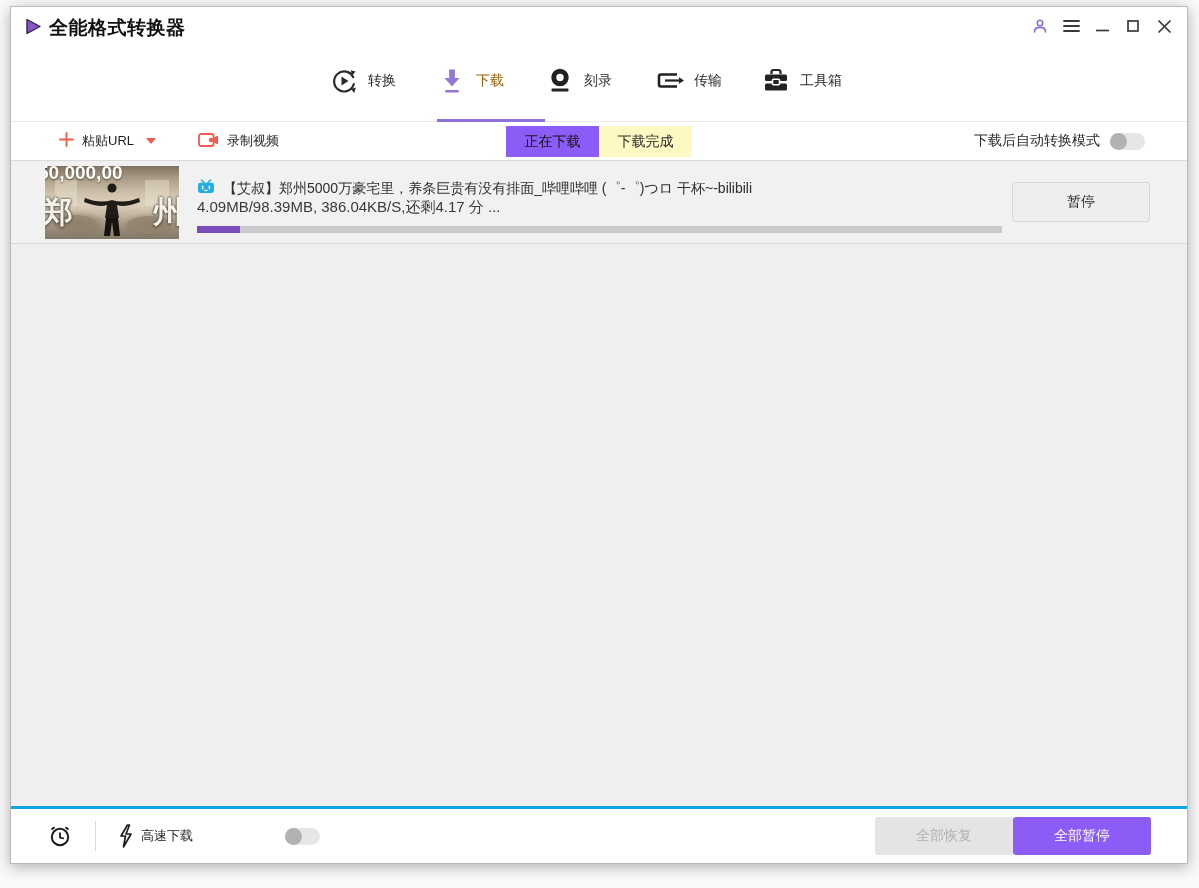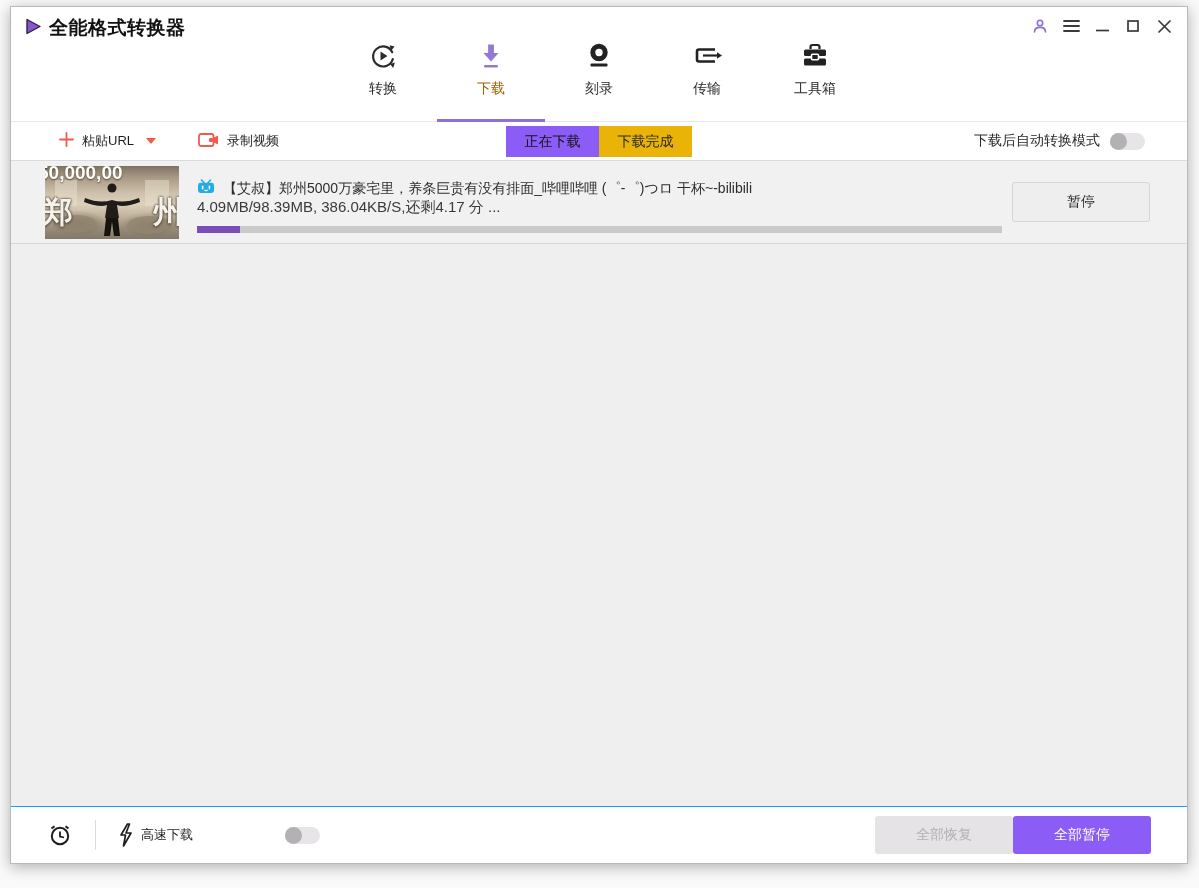--- a/index.html
+++ b/index.html
@@ -11,32 +11,32 @@
     box-shadow:0 3px 14px rgba(0,0,0,.30);
     display:flex; flex-direction:column;
   }
   
   .header { position:relative; height:115px; background:#fff; border-bottom:1px solid #e9e7e9; flex:0 0 auto; }
   .app-id { position:absolute; left:14px; top:8px; display:flex; align-items:center; gap:7px; }
   .app-title { font-size:19px; font-weight:bold; color:#111; letter-spacing:.5px; }
   .win-controls { position:absolute; right:14px; top:10px; display:flex; align-items:center; gap:13px; }
   .win-controls .wc { width:18px; height:18px; display:flex; align-items:center; justify-content:center; cursor:pointer; }
   .nav { position:absolute; left:0; right:0; bottom:0; display:flex; justify-content:center; }
-  .nav-tab { width:108px; height:86px; display:flex; flex-direction:column; align-items:center; justify-content:flex-start; padding-top:6px; gap:9px; position:relative; cursor:pointer; }
+  .nav-tab { width:108px; height:86px; display:flex; flex-direction:row; align-items:center; justify-content:flex-start; padding-top:6px; gap:9px; position:relative; cursor:pointer; }
   .nav-tab .nav-label { font-size:14px; color:#2b2b2b; }
   .nav-tab.active .nav-label { color:#a16207; }
   .nav-tab.active::after { content:""; position:absolute; left:0; right:0; bottom:-1px; height:3px; background:#8f6fd8; }
   .nav-icon { height:30px; display:flex; align-items:flex-end; justify-content:center; }
   
   .toolbar { position:relative; height:39px; background:#fff; border-bottom:1px solid #dcdadc; flex:0 0 auto; display:flex; align-items:center; }
   .tb-left { display:flex; align-items:flex-start; margin-left:48px; gap:42px; }
   .tb-action { display:flex; align-items:center; gap:8px; cursor:pointer; font-size:13px; color:#1d1d1d; }
   .caret-down { width:0; height:0; border-left:5px solid transparent; border-right:5px solid transparent; border-top:6px solid #f25a4d; margin-left:4px; }
   .seg-tabs { position:absolute; left:50%; transform:translateX(-50%); top:4px; display:flex; }
-  .seg-tab { width:93px; height:31px; display:flex; align-items:center; justify-content:center; font-size:14px; color:#2a2a2a; background:#eab308; cursor:pointer; }
+  .seg-tab { width:93px; height:31px; display:flex; align-items:center; justify-content:center; font-size:14px; color:#2a2a2a; background:#fef9c3; cursor:pointer; }
   .seg-tab.active { background:#8b5cf6; color:#141414; }
   .tb-right { position:absolute; right:42px; display:flex; align-items:center; gap:10px; }
   .tb-right .auto-label { font-size:14px; color:#2a2a2a; }
   
   .toggle { width:35px; height:17px; border-radius:9px; background:#e7e5e7; position:relative; cursor:pointer; flex:0 0 auto; }
   .toggle .knob { position:absolute; left:0; top:0; width:17px; height:17px; border-radius:50%; background:#b3b1b3; }
   
   .item-row { height:83px; background:#f2f1f2; border-bottom:1px solid #d8d6d8; flex:0 0 auto; display:flex; align-items:center; padding:0 37px 0 34px; }
   .thumb { position:relative; width:134px; height:73px; flex:0 0 auto; overflow:hidden;
     background:
@@ -50,21 +50,21 @@
   .item-main { flex:1 1 auto; margin-left:18px; margin-right:10px; display:flex; flex-direction:column; }
   .item-title-row { display:flex; align-items:center; gap:8px; margin-top:8px; }
   .item-title { font-size:14px; color:#2e2e2e; white-space:nowrap; overflow:hidden; }
   .item-stats { font-size:15px; color:#3a3a3a; }
   .progress-track { margin-top:9px; height:7px; background:#cbc9cb; position:relative; }
   .progress-fill { height:7px; background:#7a4dbb; width:0; }
   .pause-btn { width:138px; height:40px; background:#efeeef; border:1px solid #d6d4d6; border-radius:3px; font-size:14px; color:#2a2a2a; cursor:pointer; flex:0 0 auto; font-family:inherit; }
   
   .list-area { flex:1 1 auto; background:#f0eff0; }
   
-  .footer { height:57px; background:#fff; border-top:1px solid #0ea5e9; flex:0 0 auto; display:flex; align-items:center; padding:0 36px 0 36px; }
+  .footer { height:57px; background:#fff; border-top:3px solid #0ea5e9; flex:0 0 auto; display:flex; align-items:center; padding:0 36px 0 36px; }
   .f-left { display:flex; align-items:center; }
   .f-divider { width:1px; height:30px; background:#dddbdd; margin:0 22px 0 22px; }
   .hs-label { font-size:13px; color:#1d1d1d; margin-left:8px; }
   .f-toggle { margin-left:92px; }
   .f-spacer { flex:1 1 auto; }
   .f-btn { width:138px; height:38px; border-radius:3px; font-size:14px; border:none; cursor:pointer; font-family:inherit; }
   .f-btn.disabled { background:#e5e3e5; color:#b2b0b2; cursor:default; }
   .f-btn.primary { background:#8b5cf6; color:#ffffff; }
   .icon-btn { cursor:pointer; display:flex; align-items:center; }
 </style>

